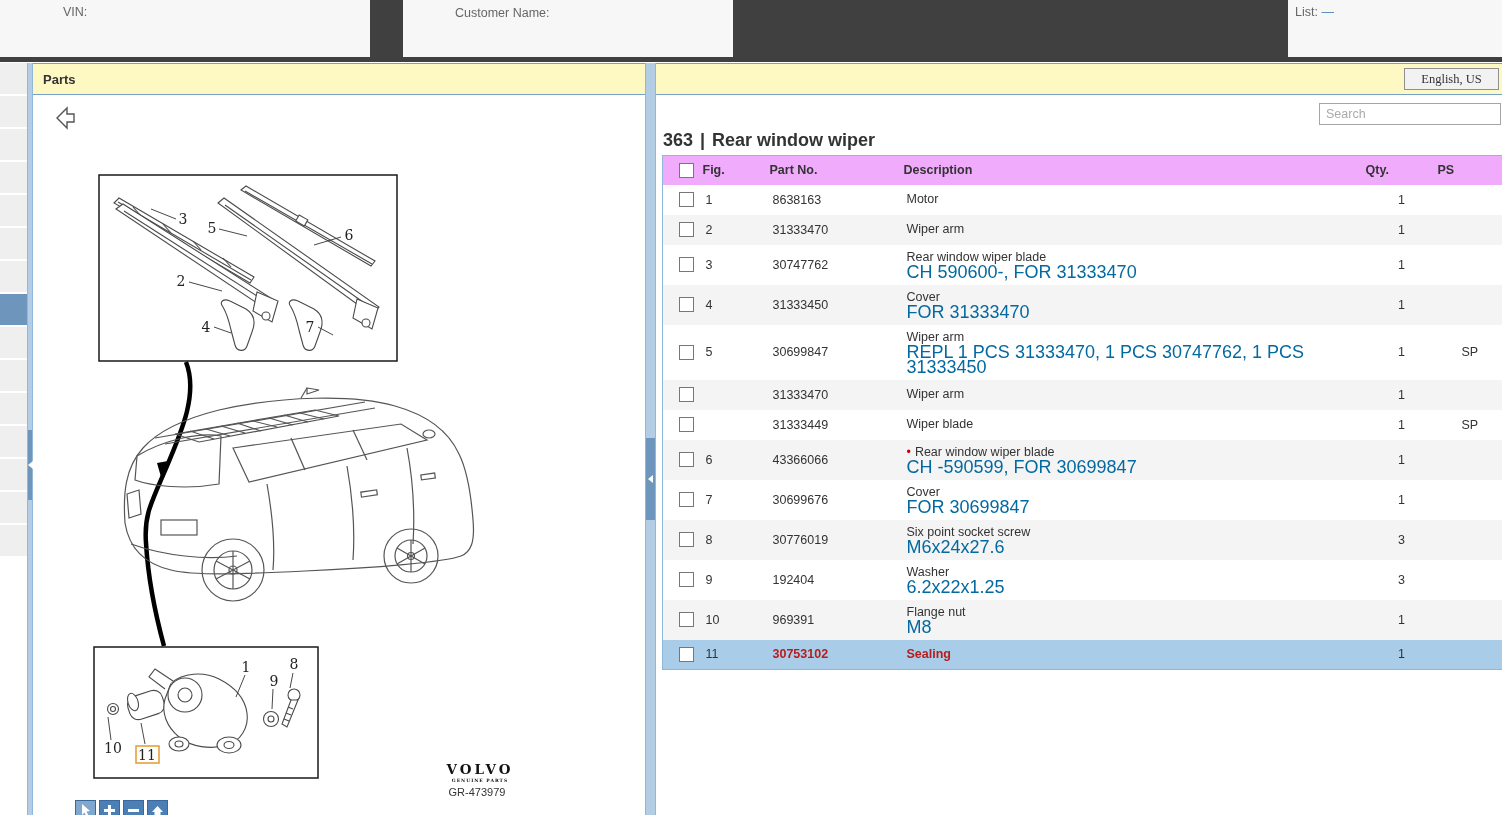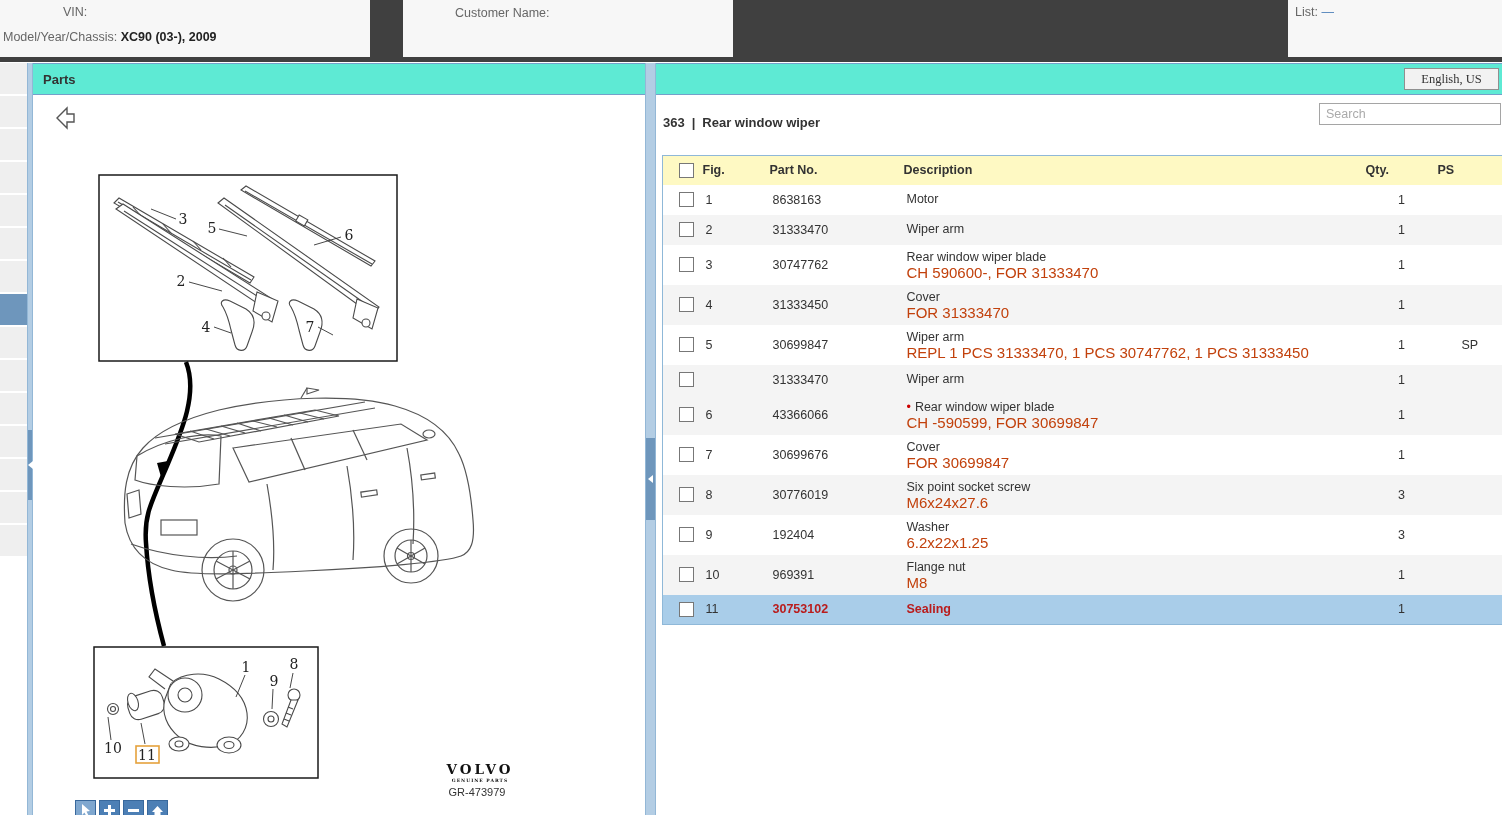--- a/index.html
+++ b/index.html
@@ -13,21 +13,21 @@
   .lbl{color:#666}
   .val{color:#222;font-weight:bold}
   .p1 .line1{margin:5px 0 0 63px}
   .p1 .line2{margin:11px 0 0 3px}
   .p2 .line1{margin:6px 0 0 52px}
   .p3 .line1{margin:5px 4px 0 7px}
   .listval{color:#4a7eb8;text-decoration:none;cursor:pointer}
 
   
   .parts-bar{position:absolute;left:30px;top:63px;width:1472px;height:32px;box-sizing:border-box;
-             background:#5eead4;border-top:1px solid #74a0ca;border-bottom:1px solid #74a0ca}
+             background:#fef9c3;border-top:1px solid #74a0ca;border-bottom:1px solid #74a0ca}
   .parts-title{position:absolute;left:13px;top:8px;font-weight:bold;font-size:13px;color:#333}
   .lang-btn{position:absolute;right:3px;top:4px;width:95px;height:22px;background:#f2f2f2;
             border:1px solid #909090;font-size:12.5px;color:#333;font-family:Liberation Serif, serif;cursor:pointer}
 
   
   .side-strip{position:absolute;left:0;top:63px;width:27px;height:497px;background:#fff}
   .scell{height:31px;margin-bottom:2px;background:#efefef;cursor:pointer}
   .scell.sel{background:#6e96bc}
 
   
@@ -46,50 +46,48 @@
   .diagram-toolbar{position:absolute;left:42px;top:705px;display:flex;gap:3px}
   .tbtn{width:21px;height:20px;background:#4c7fb5;border:1px solid #38689c;display:flex;
         align-items:center;justify-content:center;padding:0;cursor:pointer}
   .tbtn.first{background:#7fa7cf}
 
   
   .right-panel{position:absolute;left:656px;top:95px;right:0;bottom:0;background:#fff}
   .search-input{position:absolute;right:1px;top:8px;width:168px;height:20px;border:1px solid #a5a5a5;
                 font-size:12.5px;padding:0 6px;color:#333;font-family:inherit}
   .search-input::placeholder{color:#aaa}
-  .section-title{position:absolute;left:7px;top:20px;font-size:13px;font-weight:bold;color:#333}
+  .section-title{position:absolute;left:7px;top:35px;font-size:18px;font-weight:bold;color:#333}
   .section-title .sep{margin:0 7px;font-weight:bold}
   table.parts{position:absolute;left:6px;top:60px;width:840px;border-collapse:collapse;table-layout:fixed;
               border:1px solid #8fb8d8;font-size:12.5px;color:#333}
-  table.parts thead tr{background:#fef9c3;height:29px}
+  table.parts thead tr{background:#f0abfc;height:29px}
   table.parts th{font-weight:bold;text-align:left;padding:0}
   table.parts tbody tr{height:30px}
   table.parts tbody tr.alt{background:#f4f4f4}
   table.parts tbody tr.sel{background:#a9cde9}
   td{padding:0;vertical-align:middle}
   .c-fig,.th-fig{padding-left:3px}
   .c-part,.th-part{padding-left:3px}
   .c-desc,.th-desc{padding-left:3px}
   .th-qty,.c-qty{text-align:center}
   .th-ps,.c-ps{text-align:center}
   .c-desc{padding-top:5px;padding-bottom:5px}
   .dmain{line-height:15px}
-  .dsub{color:#c2410c;font-size:15px;line-height:15px}
+  .dsub{color:#0369a1;font-size:18px;line-height:15px}
   .cb{display:block;width:13px;height:13px;border:1px solid #777;background:#fff;margin-left:16px;cursor:pointer}
   tr.red .c-part,tr.red .dmain{color:#b91c1c;font-weight:bold}
   .bullet{color:#c00;margin-right:4px}
 </style>
 </head>
 <body>
 
 <div class="top-header">
   <div class="hpanel p1">
     <div class="line1"><span class="lbl">VIN:</span></div>
-    <div class="line2"><span class="lbl">Model/Year/Chassis:</span>
-      <span class="val">XC90 (03-), 2009</span></div>
   </div>
   <div class="hpanel p2">
     <div class="line1"><span class="lbl">Customer Name:</span></div>
   </div>
   <div class="hpanel p3">
     <div class="line1"><span class="lbl">List:</span>
       <a class="listval">—</a></div>
   </div>
 </div>
 
@@ -386,20 +384,32 @@
             <span class="cb"></span>
           </td>
           <td class="c-fig"></td>
           <td class="c-part">31333470</td>
           <td class="c-desc">
             <div class="dmain">Wiper arm</div>
           </td>
           <td class="c-qty">1</td>
           <td class="c-ps"></td>
         </tr>
+        <tr class="">
+          <td>
+            <span class="cb"></span>
+          </td>
+          <td class="c-fig"></td>
+          <td class="c-part">31333449</td>
+          <td class="c-desc">
+            <div class="dmain">Wiper blade</div>
+          </td>
+          <td class="c-qty">1</td>
+          <td class="c-ps">SP</td>
+        </tr>
         <tr class="alt">
           <td>
             <span class="cb"></span>
           </td>
           <td class="c-fig">6</td>
           <td class="c-part">43366066</td>
           <td class="c-desc">
             <div class="dmain"><span class="bullet">•</span>Rear window wiper blade</div>
             <div class="dsub">CH -590599, FOR 30699847</div>
           </td>

